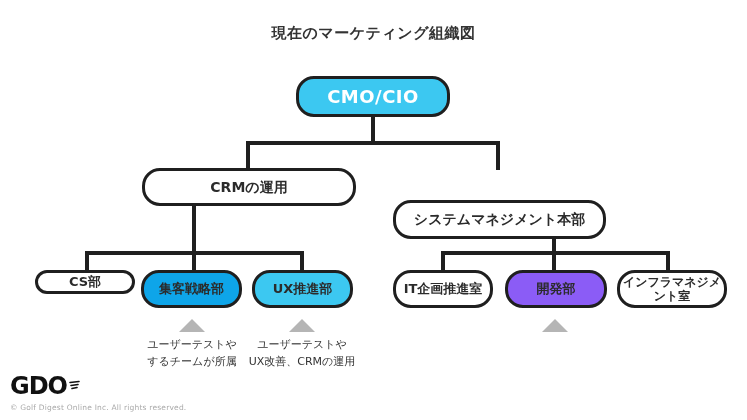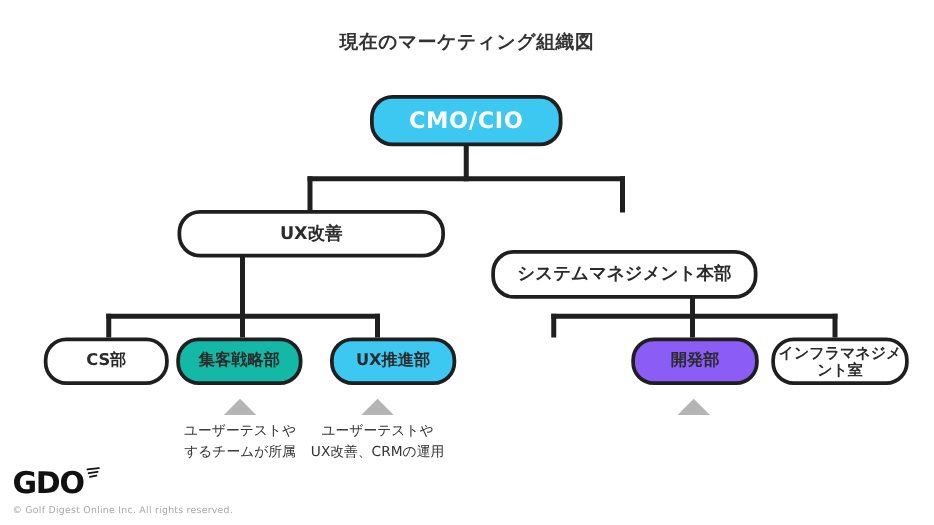--- a/index.html
+++ b/index.html
@@ -13,38 +13,38 @@
   }
   .box{
     position:absolute;box-sizing:border-box;background:#fff;
     border:3px solid #1f1f1f;border-radius:18px;
     display:flex;align-items:center;justify-content:center;text-align:center;
     font-weight:bold;color:#2b2b2b;line-height:1.2;padding:2px;
   }
   .box.root{left:296px;top:76px;width:154px;height:41px;font-size:18px;color:#ffffff;letter-spacing:.5px;}
   .box.div1{left:142px;top:168px;width:214px;height:38px;font-size:14px;}
   .box.div2{left:393px;top:168px;width:213px;height:39px;font-size:14px;margin-top:32px;}
-  .box.d1{left:35px;top:270px;width:100px;height:38px;font-size:13px;}
+  .box.d1{left:35px;top:270px;width:100px;height:24px;font-size:13px;}
   .box.d2{left:141px;top:270px;width:101px;height:38px;font-size:13px;}
-  .box.d3{left:252px;top:270px;width:101px;height:38px;font-size:13px;margin-left:12px;}
+  .box.d3{left:252px;top:270px;width:101px;height:38px;font-size:13px;}
   .box.d4{left:393px;top:270px;width:100px;height:38px;font-size:13px;}
   .box.d5{left:505px;top:270px;width:102px;height:38px;font-size:13px;}
   .box.d6{left:617px;top:270px;width:110px;height:38px;font-size:12px;}
   .line{position:absolute;background:#1f1f1f;}
   .tri{
     position:absolute;top:319px;width:0;height:0;
     border-left:13px solid transparent;border-right:13px solid transparent;
     border-bottom:13px solid #b5b5b5;
   }
   .note{
     position:absolute;top:337px;width:170px;text-align:center;
     font-size:11px;color:#333;line-height:1.5;
   }
   .footer-logo{
-    position:absolute;left:10px;top:372px;display:flex;align-items:flex-start;
+    position:absolute;left:10px;top:372px;display:flex;align-items:center;
     font-weight:800;font-size:24px;color:#111;letter-spacing:-1px;
     font-family:"DejaVu Sans","Liberation Sans",sans-serif;
   }
   .footer-logo svg{margin-left:1px;margin-top:1px;}
   .copyright{
     position:absolute;left:10px;top:403px;font-size:7.5px;color:#a9a9a9;letter-spacing:.2px;
   }
 </style>
 </head>
 <body>
@@ -63,26 +63,27 @@
   <div class="line" style="left:85px;top:251px;width:4px;height:19px;"></div>
   <div class="line" style="left:300px;top:251px;width:4px;height:19px;"></div>
 
   <div class="line" style="left:552px;top:204px;width:4px;height:66px;"></div>
   <div class="line" style="left:441px;top:251px;width:229px;height:4px;"></div>
   <div class="line" style="left:441px;top:251px;width:4px;height:19px;"></div>
   <div class="line" style="left:666px;top:251px;width:4px;height:19px;"></div>
 
   <div class="box root" style="background: rgb(60, 200, 241);">CMO/CIO</div>
 
-  <div class="box div1">UX改善</div>
+  <div class="box div1">CRMの運用</div>
   <div class="box div2">システムマネジメント本部</div>
 
   <div class="box d1">CS部</div>
-  <div class="box d2" style="background: #14b8a6;">集客戦略部</div>
+  <div class="box d2" style="background: #0ea5e9;">集客戦略部</div>
   <div class="box d3" style="background: rgb(60, 200, 241);">UX推進部</div>
+  <div class="box d4">IT企画推進室</div>
   <div class="box d5" style="background: #8b5cf6;">開発部</div>
   <div class="box d6">インフラマネジメント室</div>
 
   <div class="tri" style="left: 179px; border-bottom-color: rgb(181, 181, 181);"></div>
   <div class="tri" style="left: 289px; border-bottom-color: rgb(181, 181, 181);"></div>
   <div class="tri" style="left: 542px; border-bottom-color: rgb(181, 181, 181);"></div>
 
   <div class="note" style="left:107px;">
     <div>ユーザーテストや</div>
     <div>するチームが所属</div>

